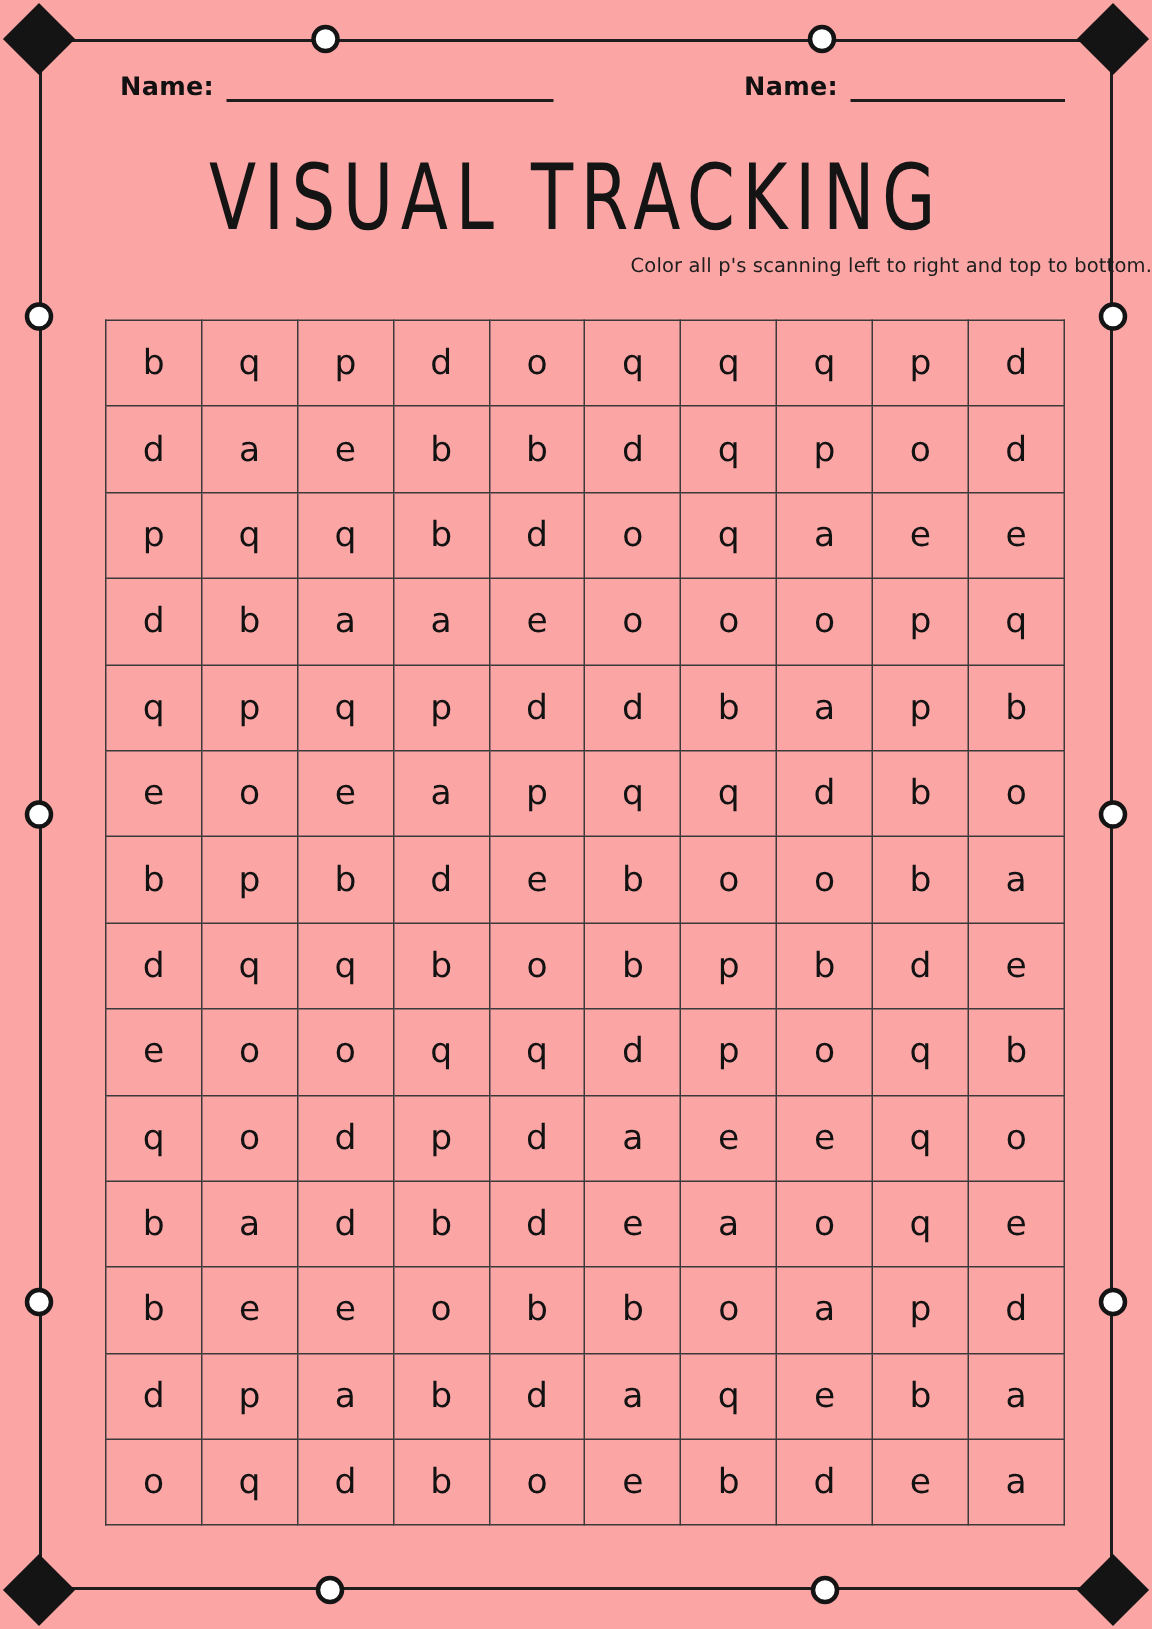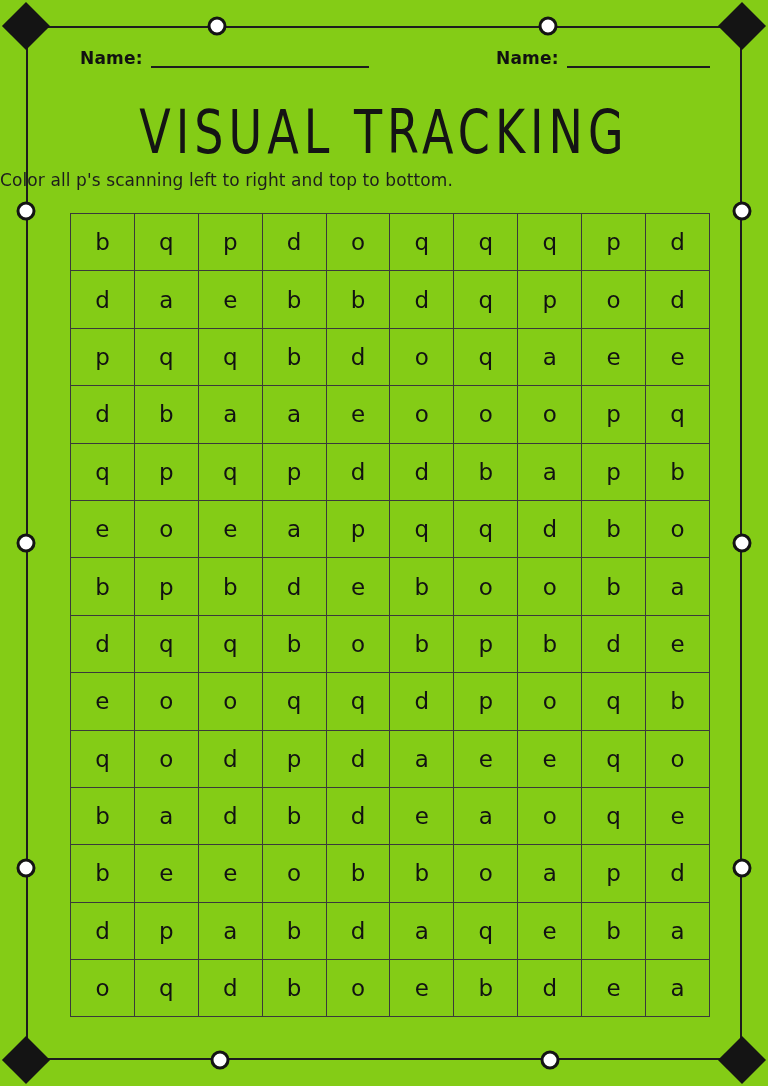--- a/index.html
+++ b/index.html
@@ -13,21 +13,21 @@
     height: 1086px;
     font-family: "Liberation Sans", sans-serif;
     color: #1a1a1a;
     overflow: hidden;
   }
 
   #page {
     position: relative;
     width: 768px;
     height: 1086px;
-    background: #84cc16;
+    background: #fca5a5;
   }
 
   
   .frame {
     position: absolute;
     left: 26px;
     top: 26px;
     width: 716px;
     height: 1034px;
     border: 2.5px solid #1d1d1d;
@@ -103,23 +103,23 @@
     color: #141414;
     transform: scaleY(1.32);
     transform-origin: center top;
   }
 
   .instruction {
     position: absolute;
     left: 0;
     top: 170px;
     width: 768px;
-    text-align: left;
+    text-align: right;
     font-family: "DejaVu Sans", sans-serif;
-    font-size: 17px;
+    font-size: 13px;
     font-weight: 400;
     letter-spacing: 0.1px;
     color: #1d1d1d;
   }
 
   
   .grid {
     position: absolute;
     left: 70px;
     top: 213px;

